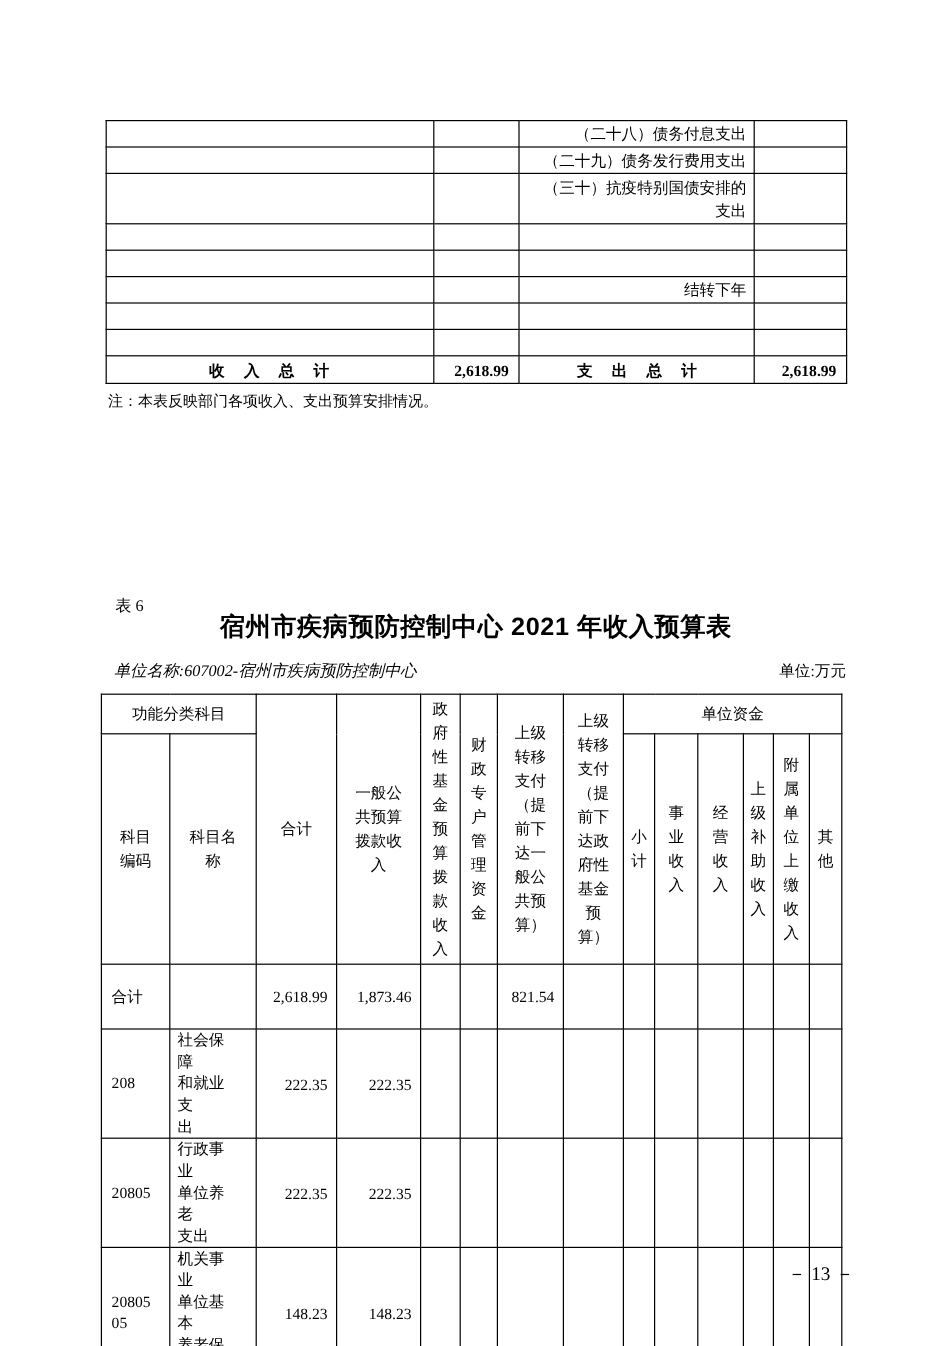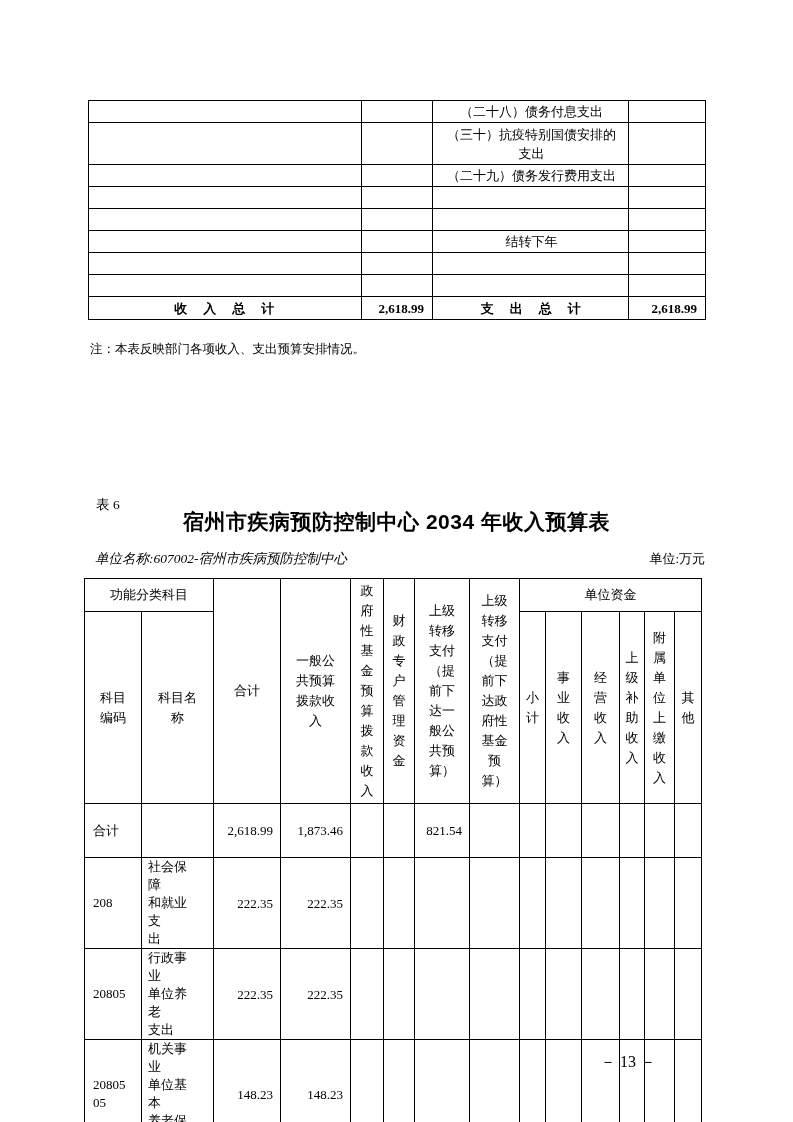--- a/index.html
+++ b/index.html
@@ -11,25 +11,25 @@
   table{border-collapse:collapse;table-layout:fixed;}
   td{
     border:1px solid #000;font-size:13px;line-height:19px;
     padding:0 6px;vertical-align:middle;white-space:pre-line;
     overflow:hidden;box-sizing:border-box;
   }
   
   #summary-table{position:absolute;left:88px;top:100px;width:617px;}
   #summary-table td.c1{text-align:center;}
   #summary-table td.c2,#summary-table td.c4{text-align:right;padding-right:8px;}
-  #summary-table td.c3{text-align:center;padding-left:8px;}
+  #summary-table td.c3{text-align:right;padding-left:8px;}
   #summary-table tr.total-row td{border-top-width:1.5px;font-weight:bold;}
   .tot{letter-spacing:1.5px;}
   
-  #note{position:absolute;left:90px;top:341px;font-size:12.5px;}
+  #note{position:absolute;left:90px;top:326px;font-size:12.5px;}
   
   #table-tag{position:absolute;left:96px;top:496px;font-size:13.5px;}
   #page-title{
     position:absolute;left:88px;top:508px;width:617px;text-align:center;
     font-family:"Liberation Sans","DejaVu Sans",sans-serif;
     font-weight:bold;font-size:21px;letter-spacing:0.5px;
   }
   #meta-line{
     position:absolute;left:88px;top:550px;width:617px;
     display:flex;justify-content:space-between;align-items:flex-end;
@@ -41,51 +41,51 @@
   #budget-table{position:absolute;left:84px;top:578px;width:617px;border-radius:21px;}
   #budget-table td.hd{
     text-align:center;padding:0 2px;line-height:20px;
   }
   #budget-table td.num{text-align:right;padding-right:7px;}
   #budget-table td.code{text-align:left;padding-left:8px;line-height:18px;}
   #budget-table td.name{text-align:left;padding-left:6px;padding-right:20px;line-height:18px;}
   
   #page-number{
     position:absolute;left:600px;top:1052px;width:112px;
-    text-align:left;font-size:16px;
+    text-align:right;font-size:16px;
   }
 </style>
 </head>
 <body>
 
 <table id="summary-table">
   <colgroup>
       <col style="width:273px">
       <col style="width:71px">
       <col style="width:196px">
       <col style="width:77px">
     </colgroup>
   <tbody>
       <tr style="height:22px">
     <td class="c1"></td>
     <td class="c2"></td>
     <td class="c3">（二十八）债务付息支出</td>
     <td class="c4"></td>
   </tr>
+  <tr style="height:22px">
+    <td class="c1"></td>
+    <td class="c2"></td>
+    <td class="c3">（二十九）债务发行费用支出</td>
+    <td class="c4"></td>
+  </tr>
   <tr style="height:42px">
     <td class="c1"></td>
     <td class="c2"></td>
     <td class="c3">（三十）抗疫特别国债安排的
 支出</td>
-    <td class="c4"></td>
-  </tr>
-  <tr style="height:22px">
-    <td class="c1"></td>
-    <td class="c2"></td>
-    <td class="c3">（二十九）债务发行费用支出</td>
     <td class="c4"></td>
   </tr>
   <tr style="height:22px">
     <td class="c1"></td>
     <td class="c2"></td>
     <td class="c3"></td>
     <td class="c4"></td>
   </tr>
   <tr style="height:22px">
     <td class="c1"></td>
@@ -116,21 +116,21 @@
     <td class="c2">2,618.99</td>
     <td class="c3 tot" style="text-align:center">支　出　总　计</td>
     <td class="c4">2,618.99</td>
   </tr>
 </tbody>
   </table>
 
 <div id="note">注：本表反映部门各项收入、支出预算安排情况。</div>
 
 <div id="table-tag">表 6</div>
-<div id="page-title">宿州市疾病预防控制中心 2034 年收入预算表</div>
+<div id="page-title">宿州市疾病预防控制中心 2021 年收入预算表</div>
 <div id="meta-line">
   <span class="left">单位名称:607002-宿州市疾病预防控制中心</span>
   <span class="right">单位:万元</span>
 </div>
 
 <table id="budget-table">
   <colgroup>
     <col style="width:57px">
       <col style="width:72px">
       <col style="width:67px">

